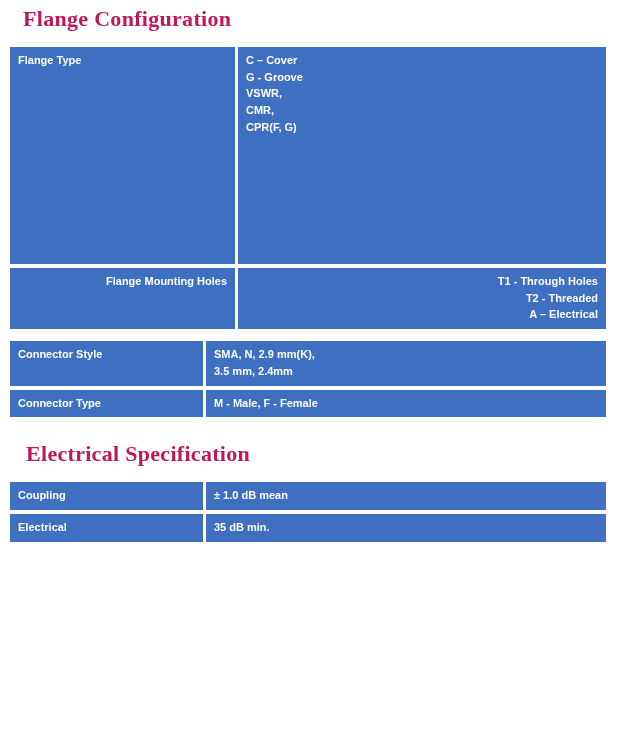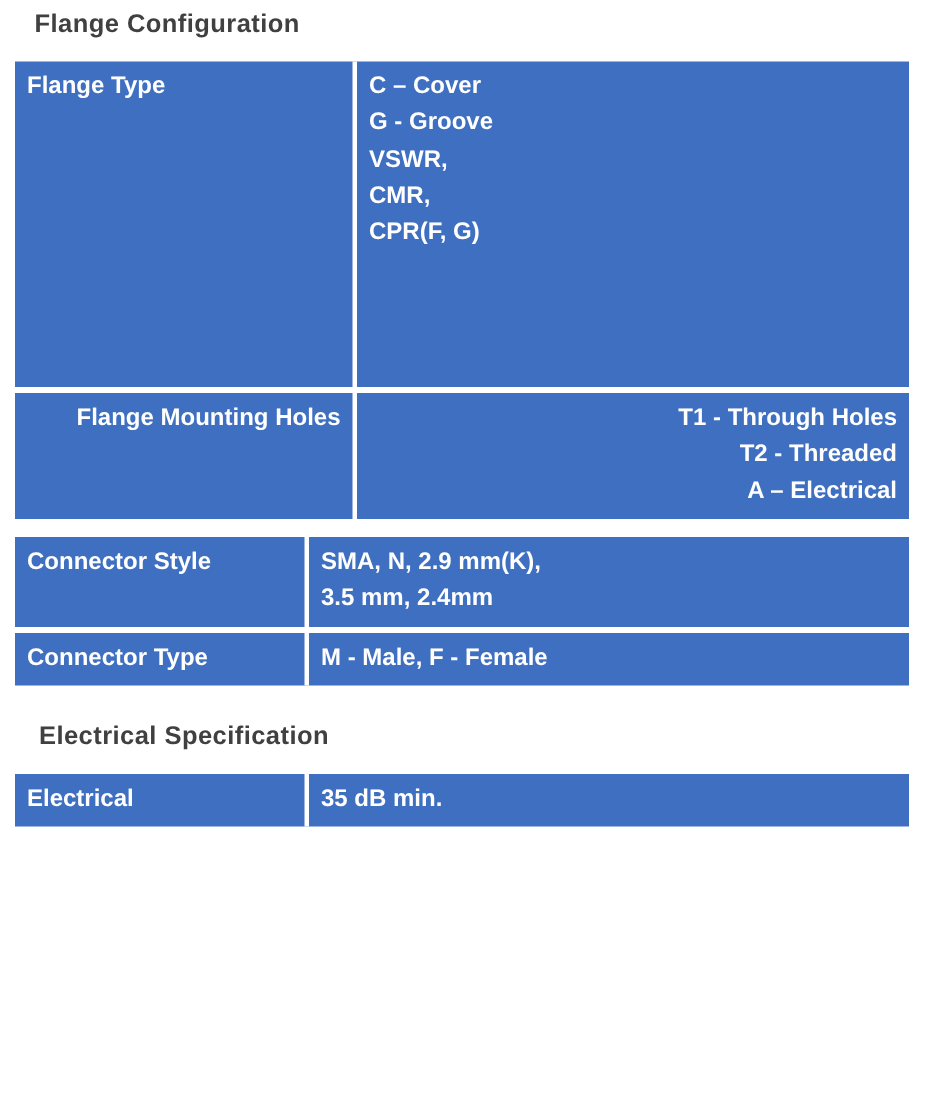--- a/index.html
+++ b/index.html
@@ -15,25 +15,26 @@
     overflow: hidden;
   }
   .page {
     position: relative;
     width: 618px;
     height: 737px;
     box-sizing: border-box;
     padding: 0 10px;
   }
   .section-title {
-    font-size: 17px;
+    font-size: 22px;
     font-weight: bold;
-    color: #404040;
+    color: #be185d;
     letter-spacing: 0.3px;
     margin: 0;
+    font-family: Liberation Serif, serif;
   }
   #title-flange {
     padding-top: 6px;
     padding-left: 13px;
   }
   #title-electrical {
     padding-top: 20px;
     padding-left: 16px;
   }
   table.spec {
@@ -42,21 +43,21 @@
     width: 596px;
     margin: 0;
     table-layout: fixed;
   }
   table.spec td {
     background: #3f6fc1;
     color: #ffffff;
     font-weight: bold;
     vertical-align: top;
     padding: 5px 8px 6px 8px;
-    font-size: 16px;
+    font-size: 11px;
     line-height: 1.52;
   }
   table.spec td.label {
     border-right: 3px solid #ffffff;
   }
   .multiline div {
     white-space: nowrap;
   }
   
   #flange-table { margin-top: 11px; }
@@ -132,20 +133,26 @@
 
   <h2 class="section-title" id="title-electrical">Electrical Specification</h2>
 
   <table class="spec" id="electrical-table">
     <colgroup>
         <col class="c1">
         <col class="c2">
       </colgroup>
     <tbody>
       <tr>
+        <td class="label">Coupling</td>
+        <td class="multiline">
+          <div>± 1.0 dB mean</div>
+        </td>
+      </tr>
+      <tr>
         <td class="label">Electrical</td>
         <td class="multiline">
           <div>35 dB min.</div>
         </td>
       </tr>
     </tbody>
   </table>
 
 </div>
 

